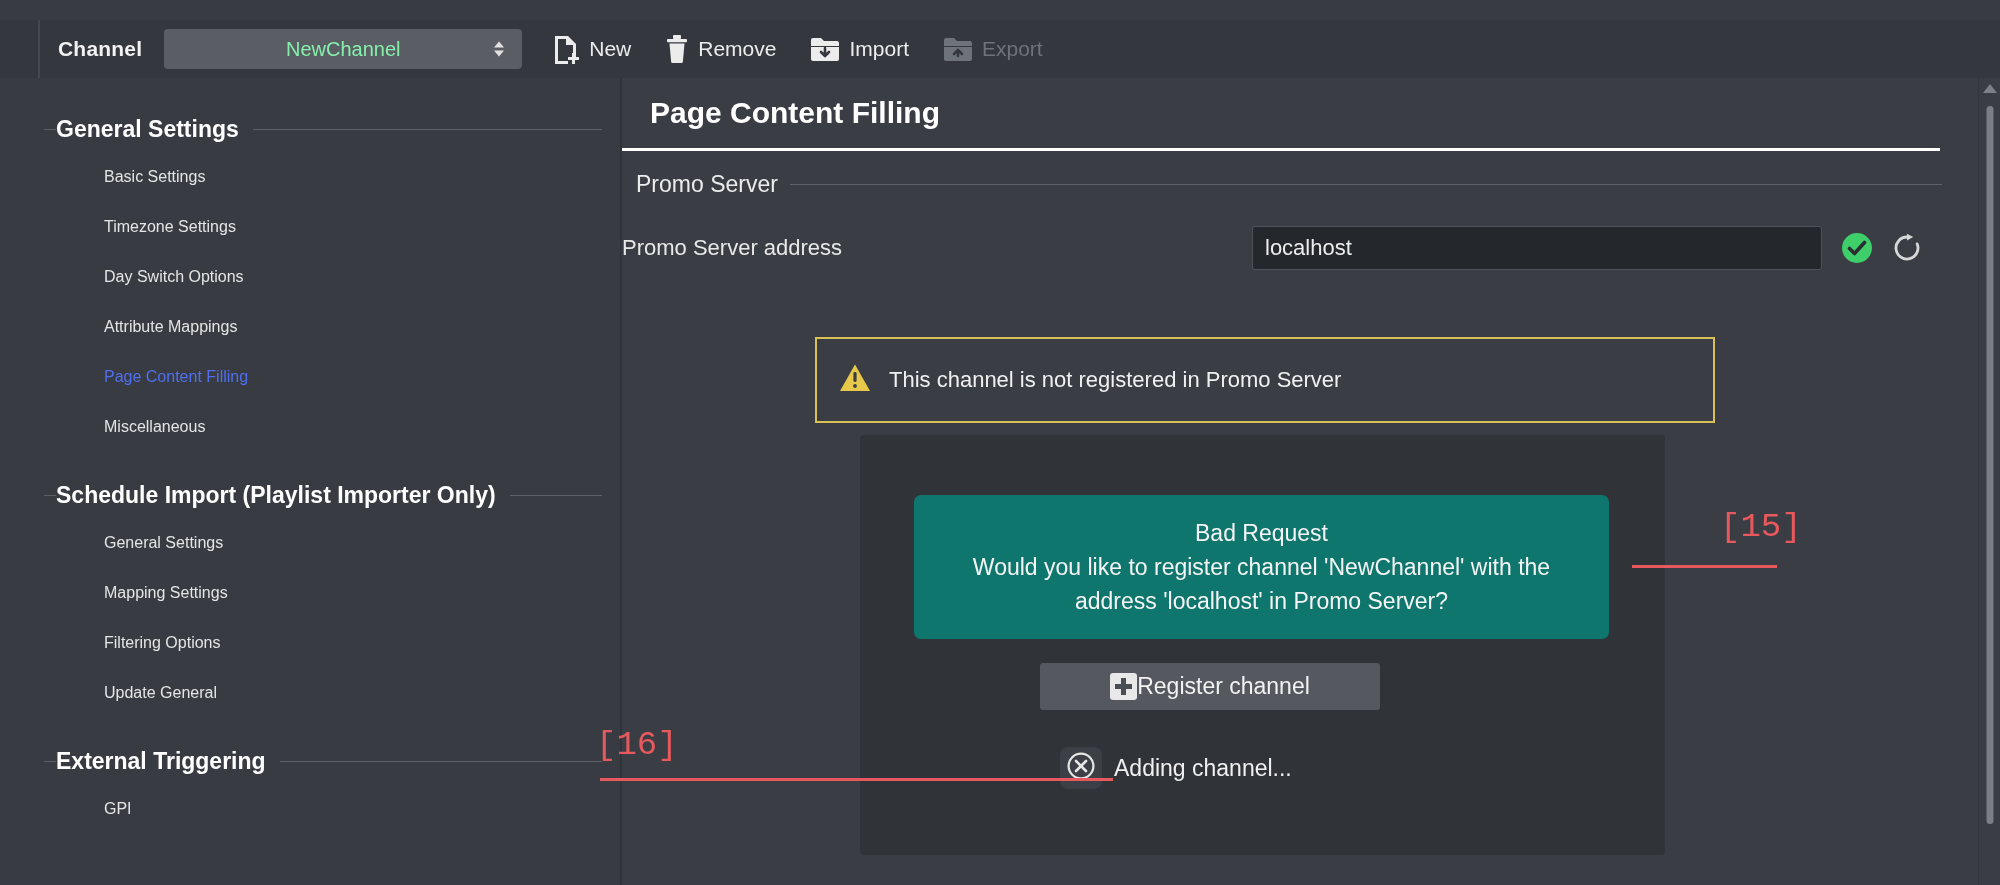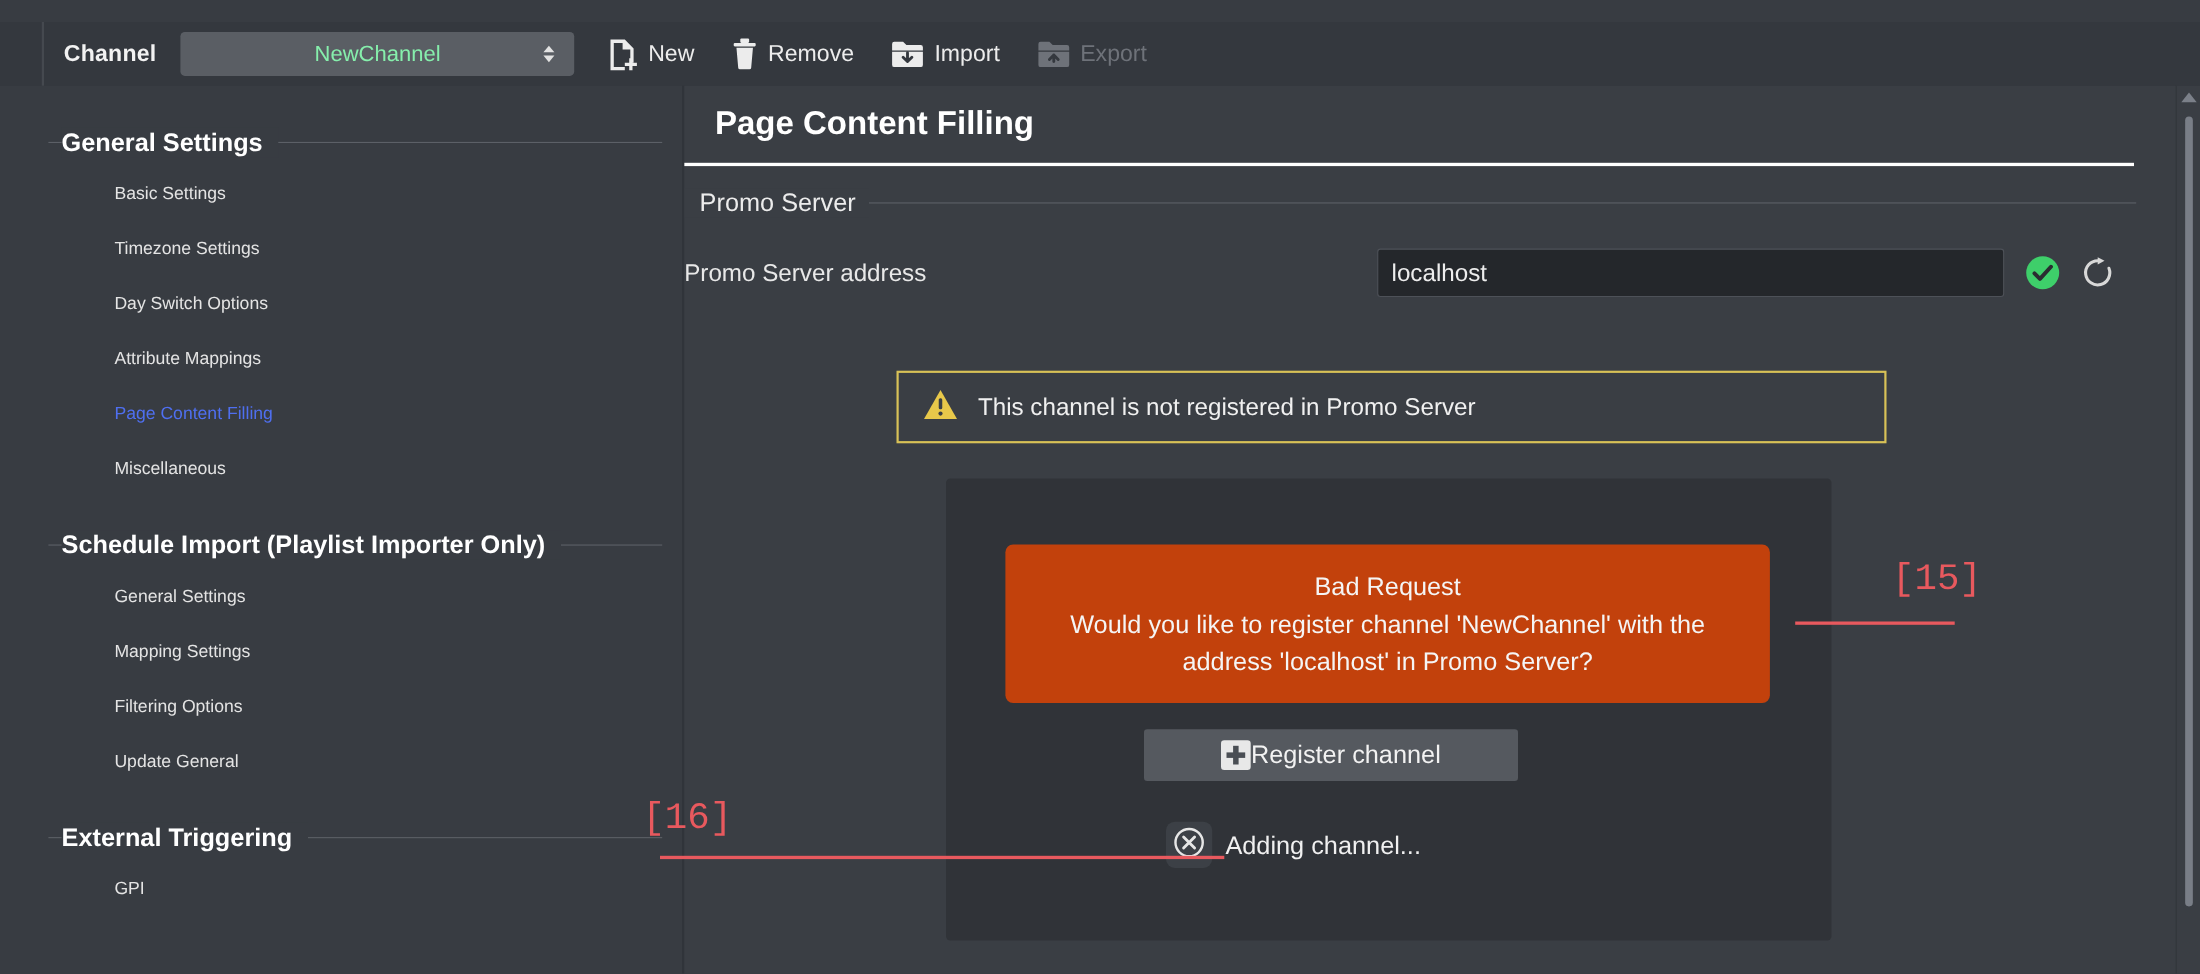--- a/index.html
+++ b/index.html
@@ -150,38 +150,38 @@
     border-radius: 3px;
     color: #ededed; font-size: 22px;
     padding: 0 12px;
     display: flex; align-items: center;
   }
   .addr-icons { display: flex; align-items: center; gap: 16px; margin-left: 18px; }
   .icon-btn { width: 34px; height: 34px; display: flex; align-items: center; justify-content: center; }
 
   .warn-banner {
     position: absolute; left: 815px; top: 317px;
-    width: 900px; height: 66px;
+    width: 900px; height: 86px;
     border: 2px solid #d8c157;
     background: #3a3e44;
     display: flex; align-items: center;
     padding-left: 22px; gap: 18px;
   }
   .warn-banner .wtext { font-size: 22px; color: #f0f0f0; }
 
   .reg-panel {
     position: absolute; left: 860px; top: 415px;
     width: 805px; height: 420px;
     background: #303338;
     border-radius: 4px;
   }
   .msg-box {
     position: absolute; left: 54px; top: 60px;
     width: 695px; height: 144px;
-    background: #c2410c;
+    background: #0f766e;
     border-radius: 7px;
     display: flex; flex-direction: column;
     align-items: center; justify-content: center;
     padding: 0 16px;
   }
   .msg-title { font-size: 23px; color: #f5f5f5; line-height: 34px; }
   .msg-body  { font-size: 23px; color: #f5f5f5; line-height: 34px; text-align: center; }
 
   .reg-btn {
     position: absolute; left: 180px; top: 228px;
@@ -419,21 +419,21 @@
           </svg>
         </span>
       </div>
       <span class="adding-text">Adding channel...</span>
     </div>
   </div>
 
   <div class="anno anno-label" style="left:1720px; top:488px;">[15]</div>
   <div class="anno anno-line" style="left:1632px; top:545px; width:145px;"></div>
 
-  <div class="anno anno-label" style="left:584px; top:706px;">[16]</div>
+  <div class="anno anno-label" style="left:596px; top:706px;">[16]</div>
   <div class="anno anno-line" style="left:600px; top:758px; width:513px;"></div>
 
   <div id="scroll-track">
     <div id="scroll-up"></div>
     <div id="scroll-thumb"></div>
   </div>
 
   <div id="bottom-peek">Page Content Filling</div>
 
 </div>

